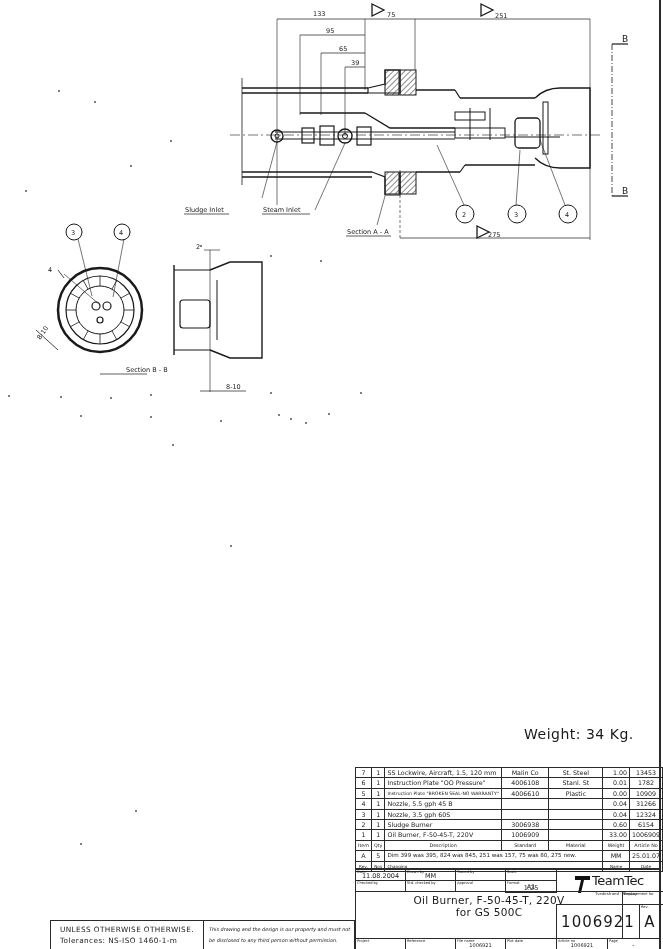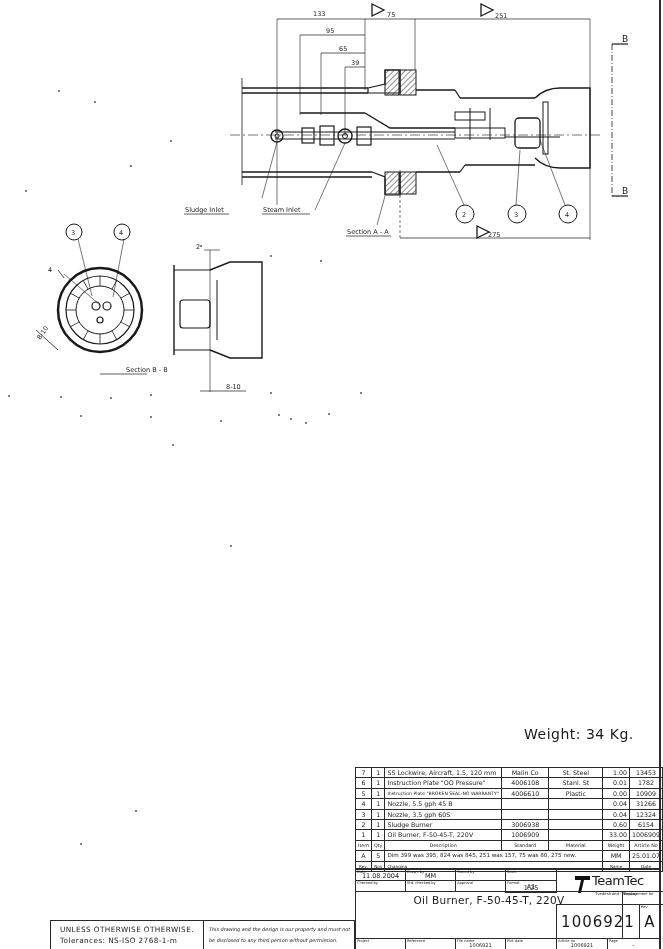--- a/index.html
+++ b/index.html
@@ -363,20 +363,21 @@
         <path d="M0 2 L15 2 L15 6 L9 6 L6 19 L3 19 L6 6 L0 6 Z" fill="#111"></path>
       </svg>
       <span class="logo-word">TeamTec</span>
       <span class="logo-sub">Tvedestrand - Norway</span>
     </div>
   </div>
 
   <div class="tb-cell" style="left:0;top:22px;width:268px;height:48px">
     <div class="title-text">
       <div>Oil Burner, F-50-45-T, 220V</div>
+      <div>for GS 500C</div>
     </div>
   </div>
   <div class="tb-cell" style="left:267px;top:22px;width:52px;height:14px">
     <span class="tb-cap">Replacement for</span>
   </div>
 
   <div class="tb-cell" style="left:201px;top:35px;width:84px;height:35px">
     <div class="drawing-no">1006921</div>
   </div>
   <div class="tb-cell" style="left:284px;top:35px;width:21px;height:35px">
@@ -403,19 +404,19 @@
   </div>
   <div class="tb-cell" style="left:252px;top:69px;width:53px;height:12px">
     <span class="tb-cap">Page</span>
     <span class="tb-val">-</span>
   </div>
 </div>
 
 <div class="tol-box">
   <div class="tol-left">
     <div>UNLESS OTHERWISE OTHERWISE.</div>
-    <div>Tolerances: NS-ISO 2768-1-m</div>
+    <div>Tolerances: NS-ISO 1460-1-m</div>
   </div>
   <div class="tol-right">
     <div>This drawing and the design is our property and must not</div>
     <div>be disclosed to any third person without permission.</div>
   </div>
 </div>
 
 </body></html>

